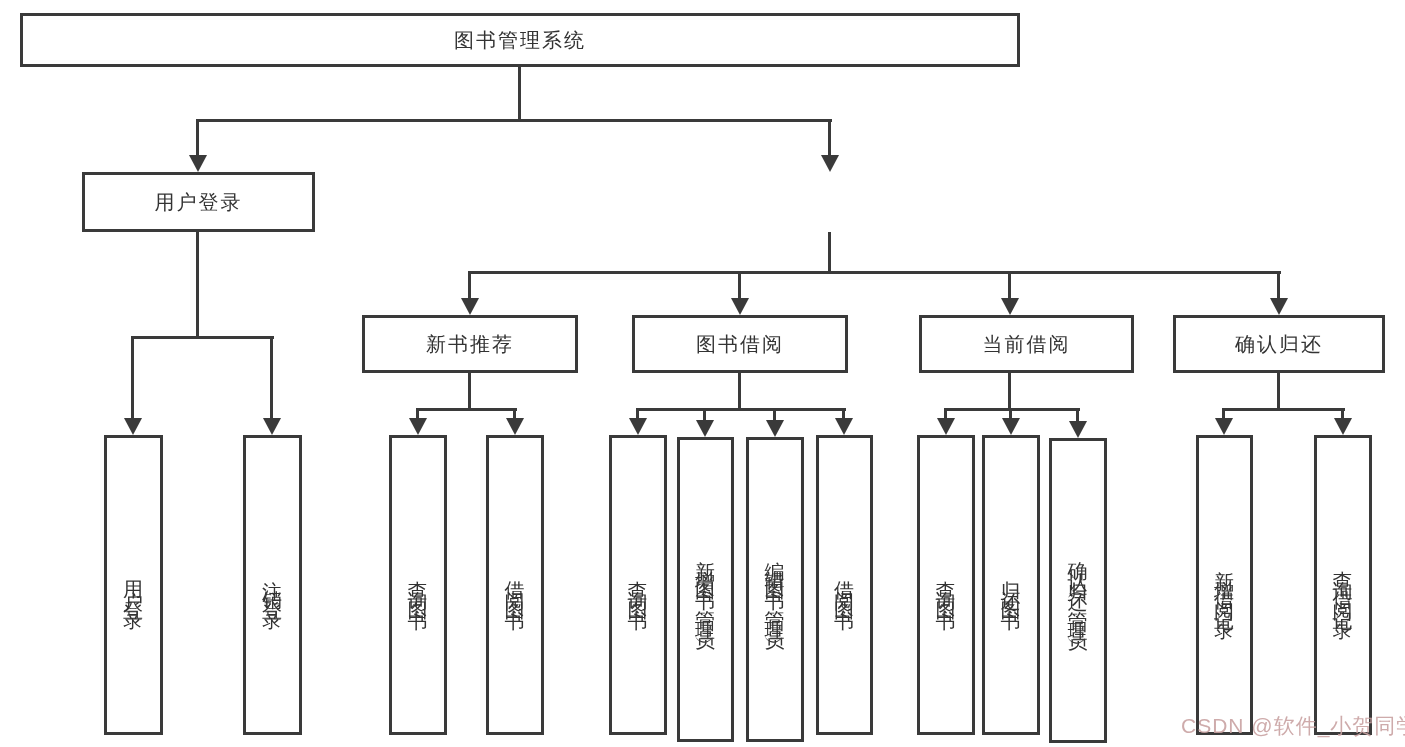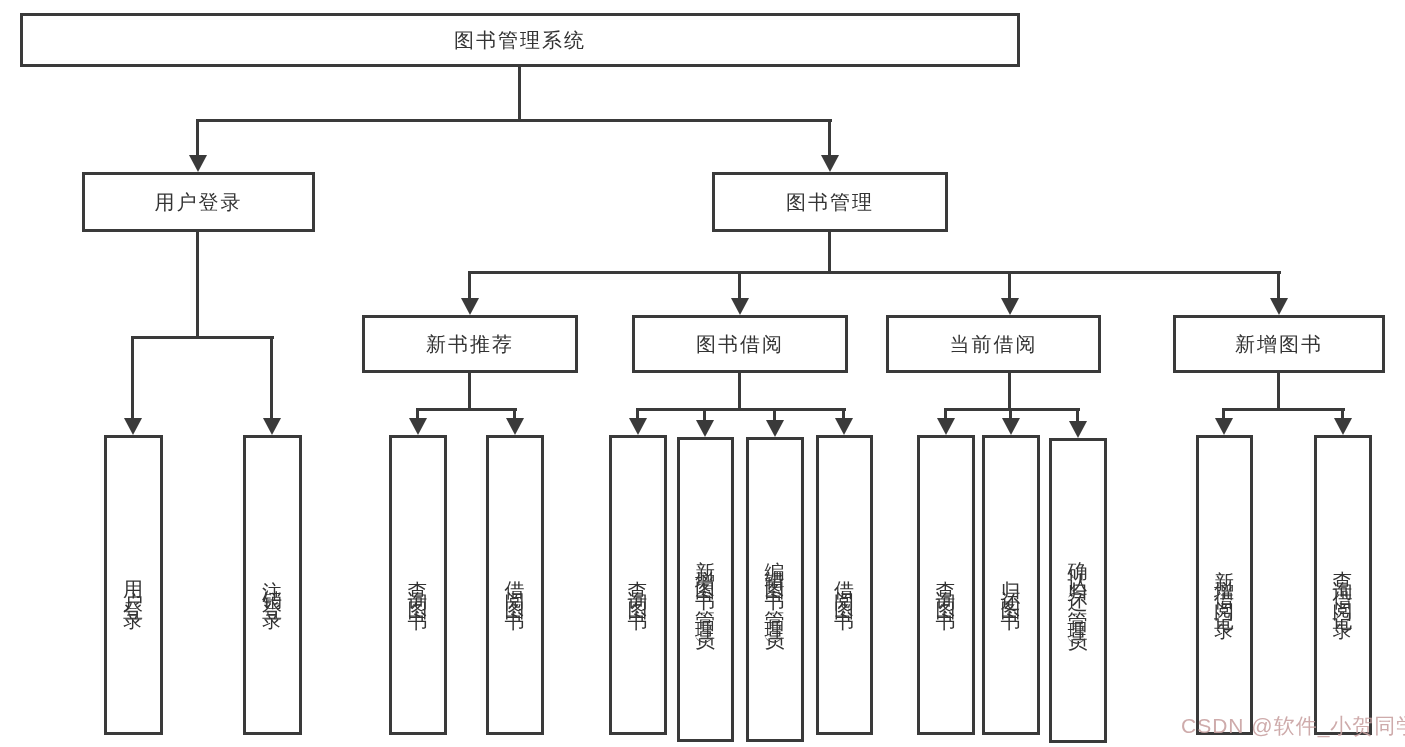--- a/index.html
+++ b/index.html
@@ -78,23 +78,20 @@
   <div class="vline" style="left:518px; top:67px; height:52px;"></div>
   <div class="hline" style="left:197px; top:119px; width:635px;"></div>
   <div class="vline" style="left:196px; top:119px; height:37px;"></div>
   <div class="arrow" style="left:189px; top:155px;"></div>
   <div class="vline" style="left:828px; top:119px; height:37px;"></div>
   <div class="arrow" style="left:821px; top:155px;"></div>
 
   <div class="box" style="left:82px; top:172px; width:233px; height:60px;">
     <span>用户登录</span>
   </div>
-  <div class="box" style="left:712px; top:172px; width:236px; height:60px;">
-    <span>图书管理</span>
-  </div>
 
   <div class="vline" style="left:196px; top:232px; height:104px;"></div>
   <div class="hline" style="left:131px; top:336px; width:143px;"></div>
   <div class="vline" style="left:131px; top:336px; height:83px;"></div>
   <div class="arrow" style="left:124px; top:418px;"></div>
   <div class="vline" style="left:270px; top:336px; height:83px;"></div>
   <div class="arrow" style="left:263px; top:418px;"></div>
 
   <div class="vline" style="left:828px; top:232px; height:39px;"></div>
   <div class="hline" style="left:468px; top:271px; width:813px;"></div>
@@ -106,25 +103,25 @@
   <div class="arrow" style="left:1001px; top:298px;"></div>
   <div class="vline" style="left:1277px; top:271px; height:28px;"></div>
   <div class="arrow" style="left:1270px; top:298px;"></div>
 
   <div class="box" style="left:632px; top:315px; width:216px; height:58px;">
     <span>图书借阅</span>
   </div>
   <div class="box" style="left:362px; top:315px; width:216px; height:58px;">
     <span>新书推荐</span>
   </div>
-  <div class="box" style="left:886px; top:315px; width:215px; height:58px;">
+  <div class="box" style="left:919px; top:315px; width:215px; height:58px;">
     <span>当前借阅</span>
   </div>
   <div class="box" style="left:1173px; top:315px; width:212px; height:58px;">
-    <span>新增图书</span>
+    <span>确认归还</span>
   </div>
 
   <div class="vline" style="left:468px; top:373px; height:35px;"></div>
   <div class="hline" style="left:416px; top:408px; width:101px;"></div>
   <div class="vline" style="left:416px; top:408px; height:11px;"></div>
   <div class="arrow" style="left:409px; top:418px;"></div>
   <div class="vline" style="left:513px; top:408px; height:11px;"></div>
   <div class="arrow" style="left:506px; top:418px;"></div>
 
   <div class="vline" style="left:738px; top:373px; height:35px;"></div>

